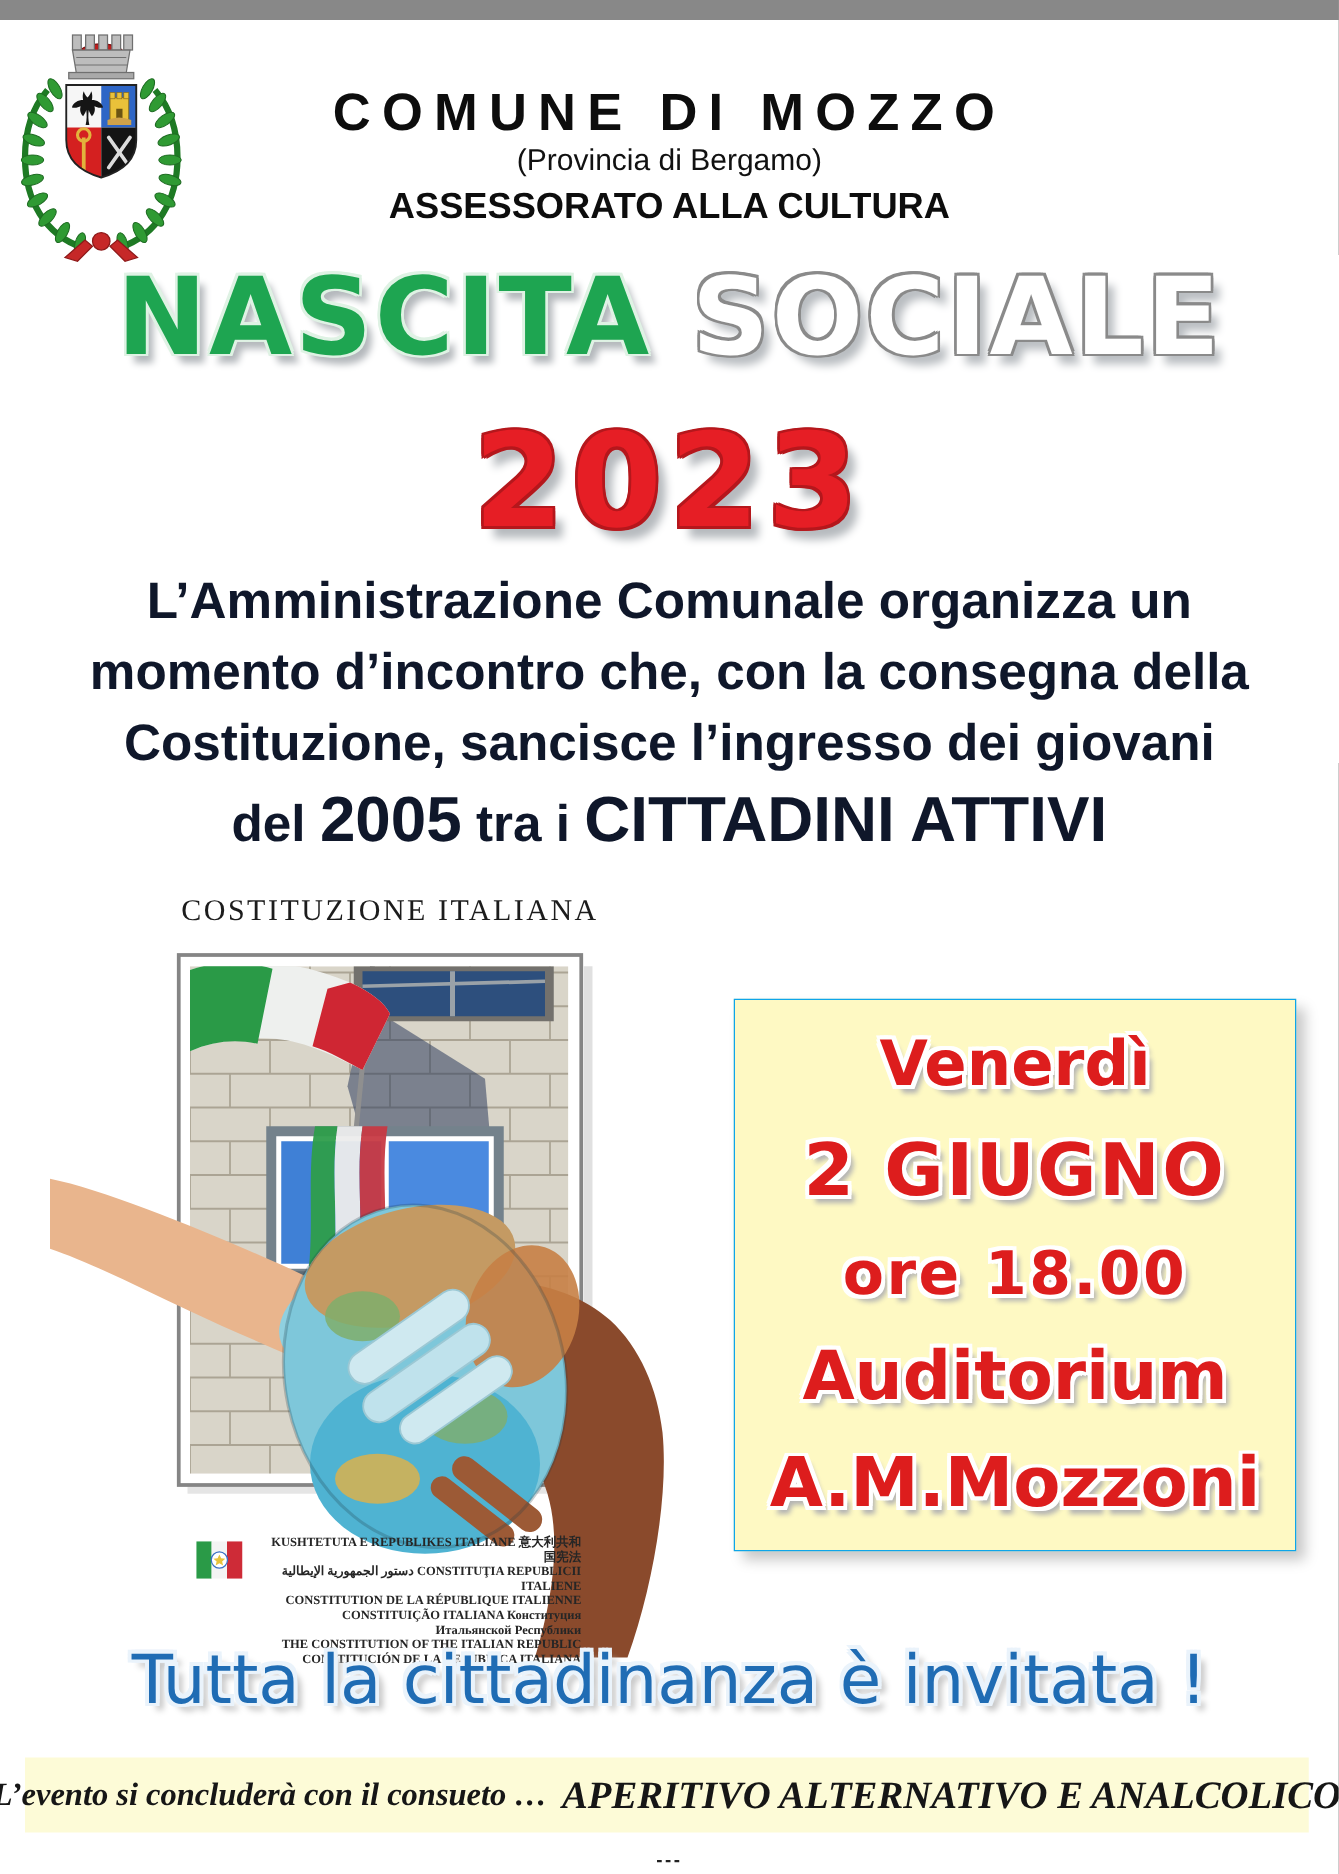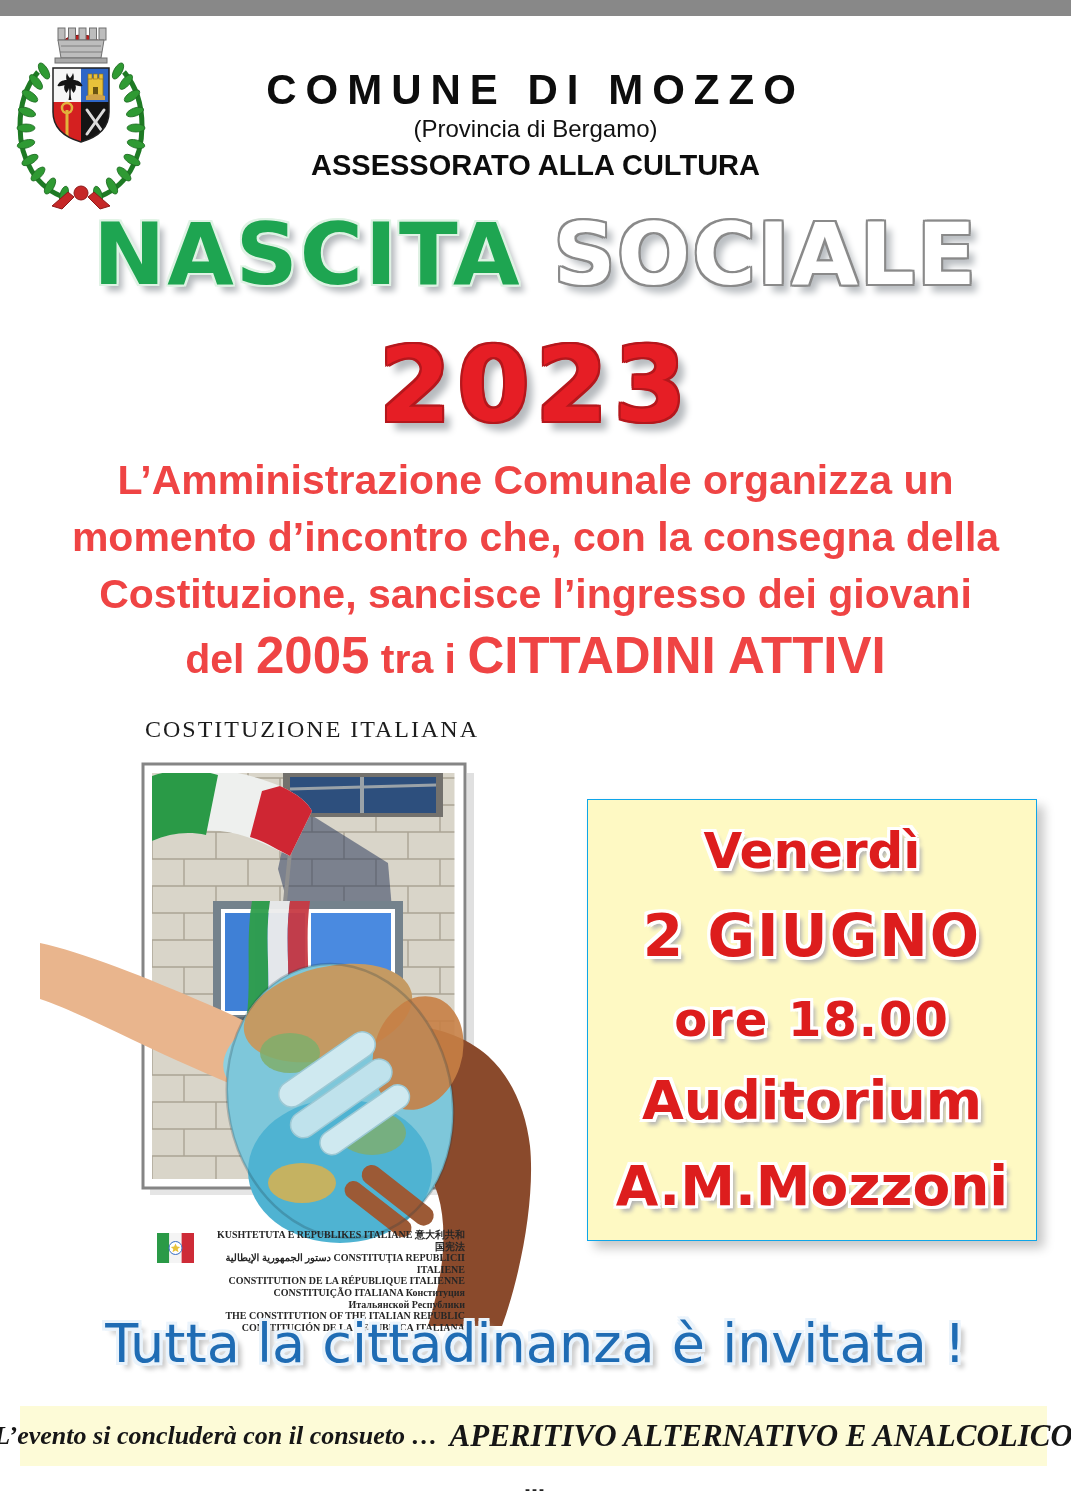--- a/index.html
+++ b/index.html
@@ -26,21 +26,21 @@
     -2px -2px 0 #8a8a8a,2px -2px 0 #8a8a8a,-2px 2px 0 #8a8a8a,2px 2px 0 #8a8a8a,
     0 -2px 0 #8a8a8a,0 2px 0 #8a8a8a,-2px 0 0 #8a8a8a,2px 0 0 #8a8a8a,
     7px 8px 7px #b9bdc1;}
   .year-line{top:308px;font-family:"DejaVu Sans",sans-serif;font-size:104px;font-weight:bold;letter-spacing:6px;}
   .wa-red-big{color:#e61e25;text-shadow:
     -2px -2px 0 #b5171c,2px -2px 0 #b5171c,-2px 2px 0 #b5171c,2px 2px 0 #b5171c,
     0 -2px 0 #b5171c,0 2px 0 #b5171c,-2px 0 0 #b5171c,2px 0 0 #b5171c,
     8px 9px 7px #b6babe;}
 
   
-  .intro{top:436px;font-weight:bold;color:#ef4444;font-size:41px;line-height:57px;}
+  .intro{top:436px;font-weight:bold;color:#0f172a;font-size:41px;line-height:57px;}
   .intro .big{font-size:51px;}
 
   
   .cover-title{left:145px;top:700px;width:318px;text-align:center;
     font-family:"Liberation Serif",serif;font-size:24px;letter-spacing:2px;color:#1c1c1c;white-space:nowrap;}
   .photo-svg{left:40px;top:735px;width:540px;height:585px;}
   .translations{left:215px;top:1213px;width:250px;font-family:"Liberation Serif",serif;
     font-size:10px;font-weight:bold;line-height:11.6px;color:#262626;text-align:right;}
   .mini-flag{left:157px;top:1217px;width:37px;height:30px;}
 

